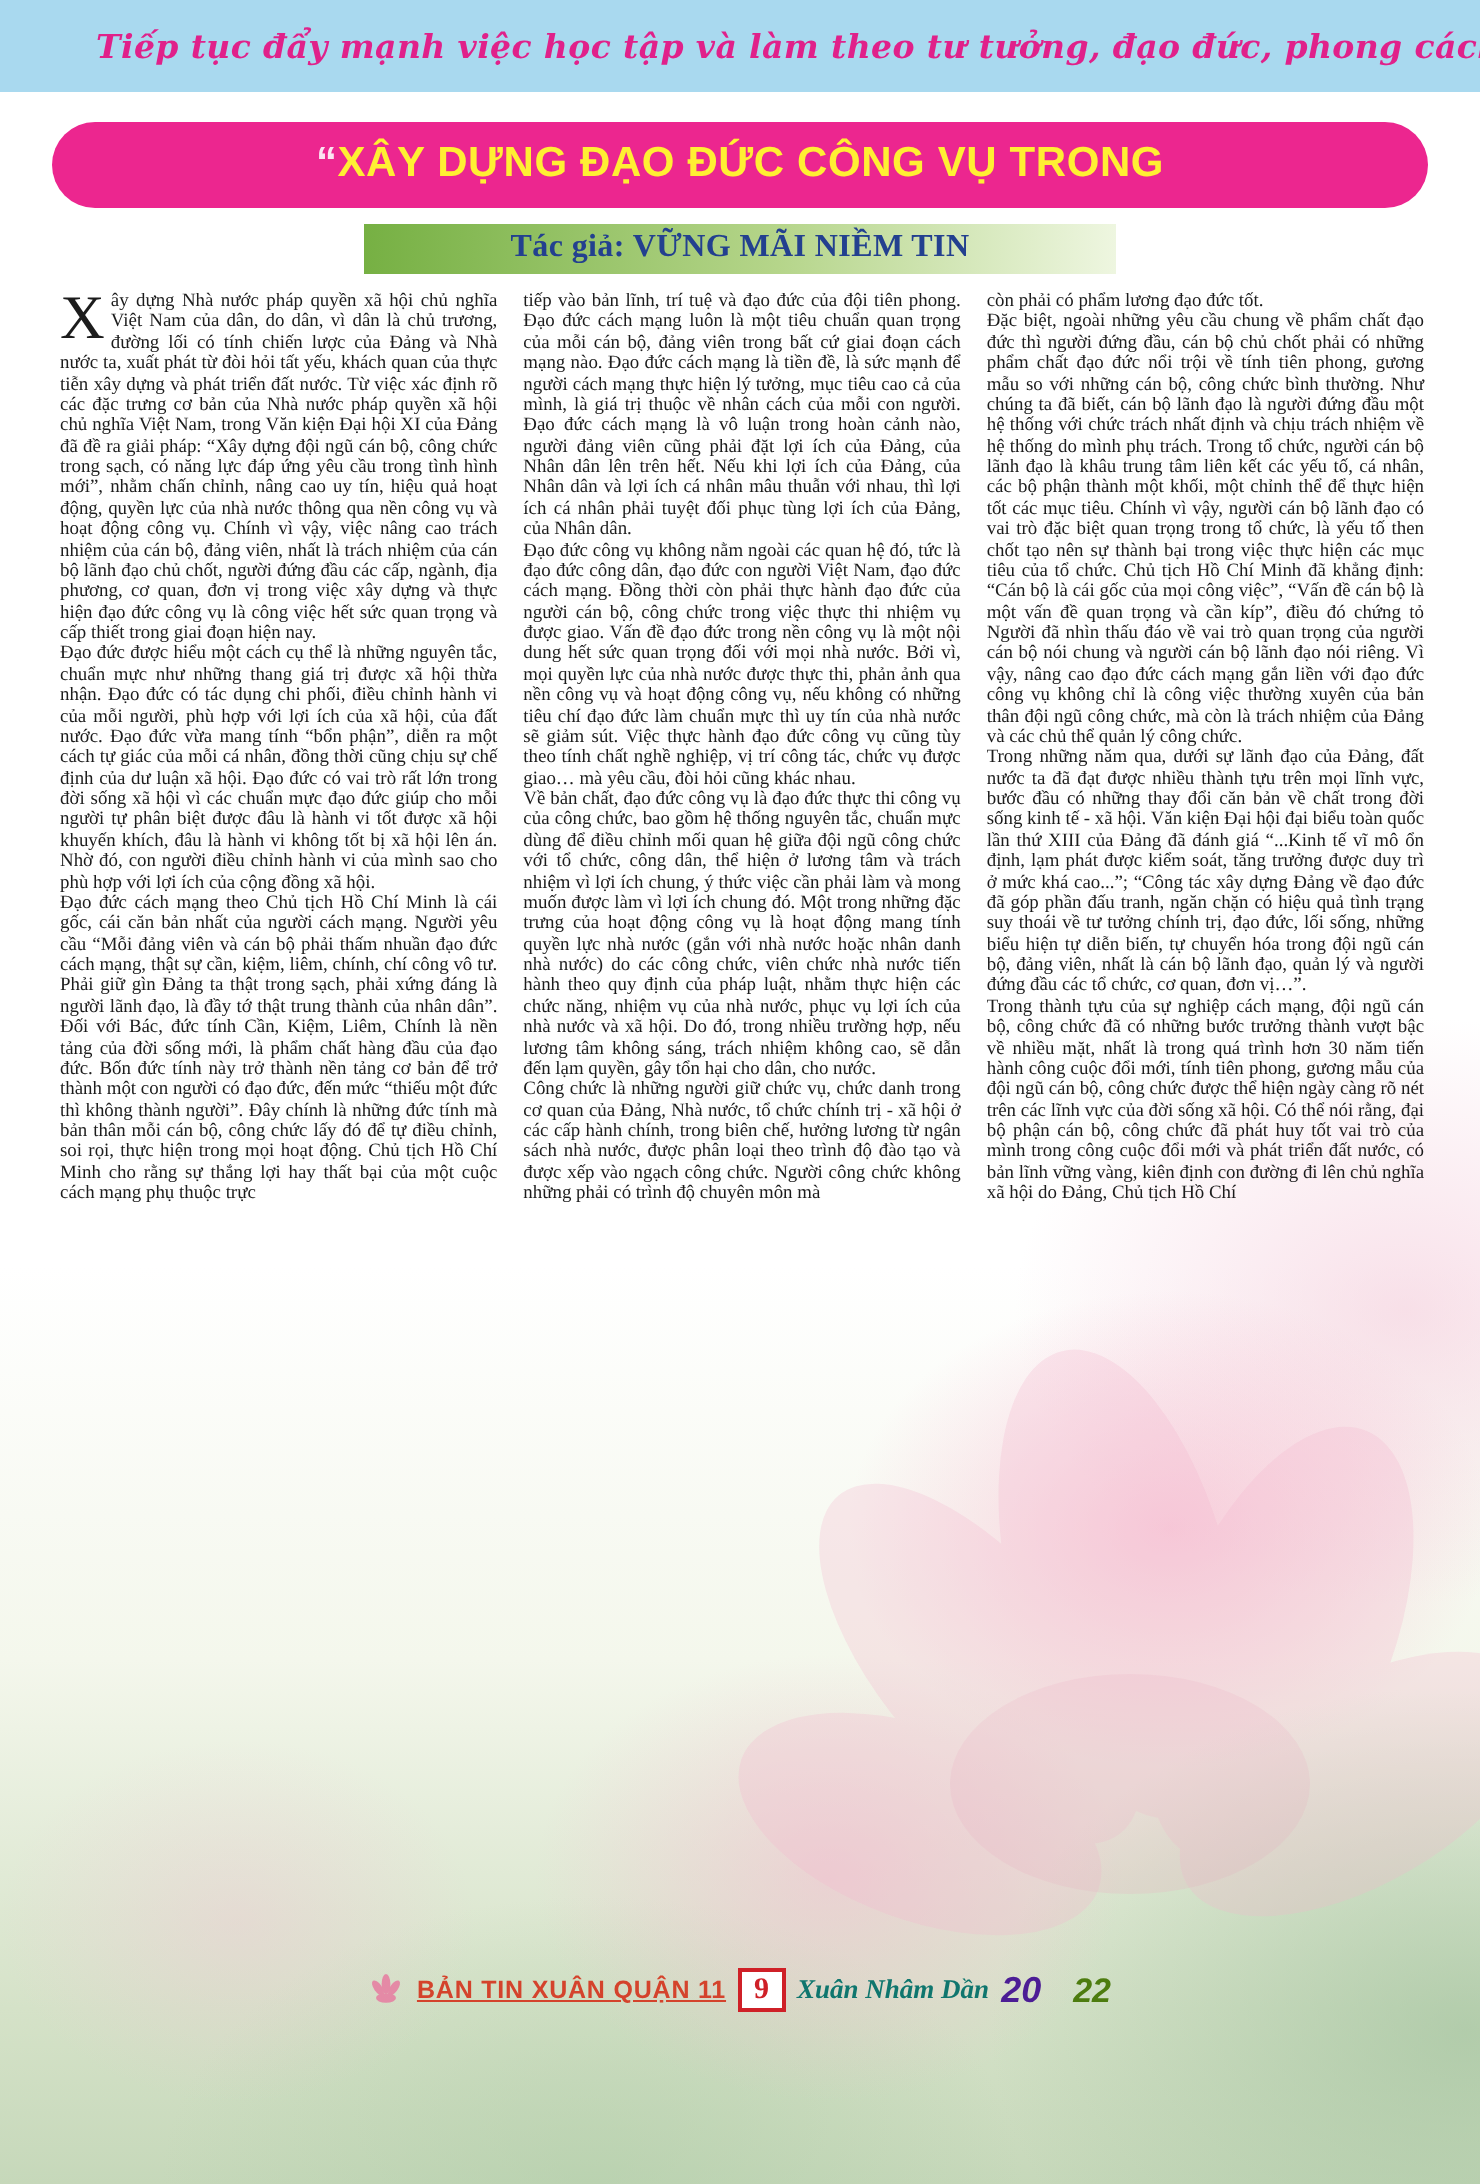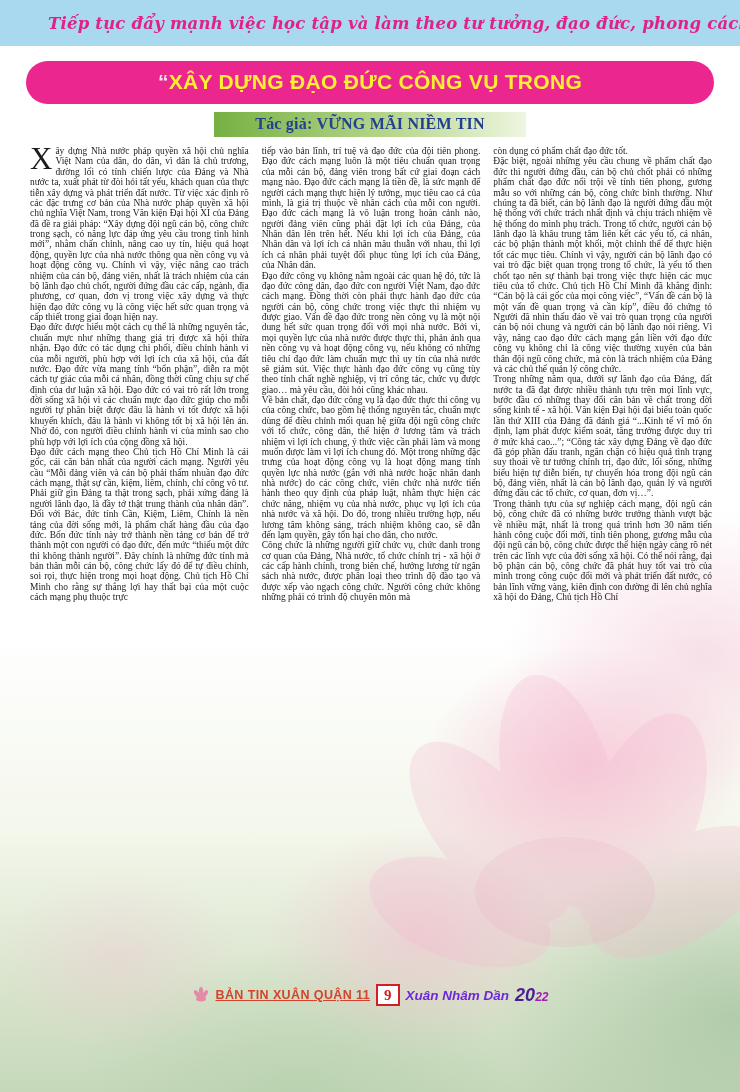--- a/index.html
+++ b/index.html
@@ -30,21 +30,21 @@
   .title-box{
     position:relative;z-index:2;width:688px;margin:15px auto 0;box-sizing:border-box;
     background:#ec268f;border-radius:22px;text-align:center;padding:6px 12px 7px;
   }
   .title-line{
     color:#ffef33;font-family:"Liberation Sans",sans-serif;font-weight:bold;
     font-size:21px;line-height:30px;letter-spacing:.3px;white-space:nowrap;
   }
   .title-quote{color:#fbe4f1;}
   .author-strip{
-    position:relative;z-index:2;width:312px;margin:8px auto 0;text-align:center;
+    position:relative;z-index:2;width:376px;margin:8px auto 0;text-align:center;
     background:linear-gradient(90deg,#76b043 0%,#b5d58a 55%,#eef6e0 100%);
     padding:3px 0 4px;
   }
   .author-text{color:#23408f;font-weight:bold;font-size:16px;letter-spacing:.2px;}
   .cols{
     position:relative;z-index:2;display:flex;gap:13px;
     padding:9px 28px 0 30px;height:830px;overflow:hidden;box-sizing:content-box;
   }
   .col{flex:1;min-width:0;font-size:9.45px;line-height:10.38px;text-align:justify;color:#1c1c1c;}
   .para{margin:0;}
@@ -56,25 +56,25 @@
   }
   .footer-title{
     color:#d4432c;font-family:"Liberation Sans",sans-serif;font-weight:bold;
     font-size:12.5px;letter-spacing:.4px;text-decoration:underline;
   }
   .page-num-box{
     background:#ffffff;border:2px solid #cf2027;color:#cf2027;font-weight:bold;
     font-size:15px;line-height:16px;padding:1px 6px;font-family:"Liberation Serif",serif;
   }
   .footer-season{
-    color:#6d28d9;font-family:Liberation Sans, sans-serif;font-style:italic;font-weight:bold;font-size:13.5px;
+    color:#0f766e;font-family:Liberation Serif, serif;font-style:italic;font-weight:bold;font-size:13.5px;
   }
   .year-logo{font-family:"Liberation Sans",sans-serif;font-style:italic;font-weight:bold;}
   .year-bold{color:#4c1d95;font-size:18px;}
-  .year-light{color:#a21caf;font-size:12px;}
+  .year-light{color:#4d7c0f;font-size:17px;padding-left:16px;}
 </style>
 </head>
 <body>
 
 <div class="page-bg"></div>
 
 <svg class="petals" width="420" height="420" viewBox="0 0 420 420">
   <g fill="#f3b5cd" opacity="0.55">
     <ellipse cx="210" cy="150" rx="55" ry="120" transform="rotate(-14 210 150)"></ellipse>
     <ellipse cx="290" cy="180" rx="55" ry="115" transform="rotate(22 290 180)"></ellipse>
@@ -114,21 +114,21 @@
       <p class="para"><span>Đạo đức được hiểu một cách cụ thể là những nguyên tắc, chuẩn mực như những thang giá trị được xã hội thừa nhận. Đạo đức có tác dụng chi phối, điều chỉnh hành vi của mỗi người, phù hợp với lợi ích của xã hội, của đất nước. Đạo đức vừa mang tính “bổn phận”, diễn ra một cách tự giác của mỗi cá nhân, đồng thời cũng chịu sự chế định của dư luận xã hội. Đạo đức có vai trò rất lớn trong đời sống xã hội vì các chuẩn mực đạo đức giúp cho mỗi người tự phân biệt được đâu là hành vi tốt được xã hội khuyến khích, đâu là hành vi không tốt bị xã hội lên án. Nhờ đó, con người điều chỉnh hành vi của mình sao cho phù hợp với lợi ích của cộng đồng xã hội.</span></p>
       <p class="para"><span>Đạo đức cách mạng theo Chủ tịch Hồ Chí Minh là cái gốc, cái căn bản nhất của người cách mạng. Người yêu cầu </span><span class="it">“Mỗi đảng viên và cán bộ phải thấm nhuần đạo đức cách mạng, thật sự cần, kiệm, liêm, chính, chí công vô tư. Phải giữ gìn Đảng ta thật trong sạch, phải xứng đáng là người lãnh đạo, là đầy tớ thật trung thành của nhân dân”</span><span>. Đối với Bác, đức tính Cần, Kiệm, Liêm, Chính là nền tảng của đời sống mới, là phẩm chất hàng đầu của đạo đức. Bốn đức tính này trở thành nền tảng cơ bản để trở thành một con người có đạo đức, đến mức </span><span class="it">“thiếu một đức thì không thành người”</span><span>. Đây chính là những đức tính mà bản thân mỗi cán bộ, công chức lấy đó để tự điều chỉnh, soi rọi, thực hiện trong mọi hoạt động. Chủ tịch Hồ Chí Minh cho rằng sự thắng lợi hay thất bại của một cuộc cách mạng phụ thuộc trực</span></p>
     </div>
   <div class="col">
       <p class="para"><span>tiếp vào bản lĩnh, trí tuệ và đạo đức của đội tiên phong. Đạo đức cách mạng luôn là một tiêu chuẩn quan trọng của mỗi cán bộ, đảng viên trong bất cứ giai đoạn cách mạng nào. Đạo đức cách mạng là tiền đề, là sức mạnh để người cách mạng thực hiện lý tưởng, mục tiêu cao cả của mình, là giá trị thuộc về nhân cách của mỗi con người. Đạo đức cách mạng là vô luận trong hoàn cảnh nào, người đảng viên cũng phải đặt lợi ích của Đảng, của Nhân dân lên trên hết. Nếu khi lợi ích của Đảng, của Nhân dân và lợi ích cá nhân mâu thuẫn với nhau, thì lợi ích cá nhân phải tuyệt đối phục tùng lợi ích của Đảng, của Nhân dân.</span></p>
       <p class="para"><span>Đạo đức công vụ không nằm ngoài các quan hệ đó, tức là đạo đức công dân, đạo đức con người Việt Nam, đạo đức cách mạng. Đồng thời còn phải thực hành đạo đức của người cán bộ, công chức trong việc thực thi nhiệm vụ được giao. Vấn đề đạo đức trong nền công vụ là một nội dung hết sức quan trọng đối với mọi nhà nước. Bởi vì, mọi quyền lực của nhà nước được thực thi, phản ảnh qua nền công vụ và hoạt động công vụ, nếu không có những tiêu chí đạo đức làm chuẩn mực thì uy tín của nhà nước sẽ giảm sút. Việc thực hành đạo đức công vụ cũng tùy theo tính chất nghề nghiệp, vị trí công tác, chức vụ được giao… mà yêu cầu, đòi hỏi cũng khác nhau.</span></p>
       <p class="para"><span>Về bản chất, đạo đức công vụ là đạo đức thực thi công vụ của công chức, bao gồm hệ thống nguyên tắc, chuẩn mực dùng để điều chỉnh mối quan hệ giữa đội ngũ công chức với tổ chức, công dân, thể hiện ở lương tâm và trách nhiệm vì lợi ích chung, ý thức việc cần phải làm và mong muốn được làm vì lợi ích chung đó. Một trong những đặc trưng của hoạt động công vụ là hoạt động mang tính quyền lực nhà nước (gắn với nhà nước hoặc nhân danh nhà nước) do các công chức, viên chức nhà nước tiến hành theo quy định của pháp luật, nhằm thực hiện các chức năng, nhiệm vụ của nhà nước, phục vụ lợi ích của nhà nước và xã hội. Do đó, trong nhiều trường hợp, nếu lương tâm không sáng, trách nhiệm không cao, sẽ dẫn đến lạm quyền, gây tổn hại cho dân, cho nước.</span></p>
       <p class="para"><span>Công chức là những người giữ chức vụ, chức danh trong cơ quan của Đảng, Nhà nước, tổ chức chính trị - xã hội ở các cấp hành chính, trong biên chế, hưởng lương từ ngân sách nhà nước, được phân loại theo trình độ đào tạo và được xếp vào ngạch công chức. Người công chức không những phải có trình độ chuyên môn mà</span></p>
     </div>
   <div class="col">
-      <p class="para"><span>còn dụng có phẩm chất đạo đức tốt.</span></p>
+      <p class="para"><span>còn phải có phẩm lương đạo đức tốt.</span></p>
       <p class="para"><span>Đặc biệt, ngoài những yêu cầu chung về phẩm chất đạo đức thì người đứng đầu, cán bộ chủ chốt phải có những phẩm chất đạo đức nổi trội về tính tiên phong, gương mẫu so với những cán bộ, công chức bình thường. Như chúng ta đã biết, cán bộ lãnh đạo là người đứng đầu một hệ thống với chức trách nhất định và chịu trách nhiệm về hệ thống do mình phụ trách. Trong tổ chức, người cán bộ lãnh đạo là khâu trung tâm liên kết các yếu tố, cá nhân, các bộ phận thành một khối, một chỉnh thể để thực hiện tốt các mục tiêu. Chính vì vậy, người cán bộ lãnh đạo có vai trò đặc biệt quan trọng trong tổ chức, là yếu tố then chốt tạo nên sự thành bại trong việc thực hiện các mục tiêu của tổ chức. Chủ tịch Hồ Chí Minh đã khẳng định: </span><span class="it">“Cán bộ là cái gốc của mọi công việc”, “Vấn đề cán bộ là một vấn đề quan trọng và cần kíp”</span><span>, điều đó chứng tỏ Người đã nhìn thấu đáo về vai trò quan trọng của người cán bộ nói chung và người cán bộ lãnh đạo nói riêng. Vì vậy, nâng cao đạo đức cách mạng gắn liền với đạo đức công vụ không chỉ là công việc thường xuyên của bản thân đội ngũ công chức, mà còn là trách nhiệm của Đảng và các chủ thể quản lý công chức.</span></p>
       <p class="para"><span>Trong những năm qua, dưới sự lãnh đạo của Đảng, đất nước ta đã đạt được nhiều thành tựu trên mọi lĩnh vực, bước đầu có những thay đổi căn bản về chất trong đời sống kinh tế - xã hội. Văn kiện Đại hội đại biểu toàn quốc lần thứ XIII của Đảng đã đánh giá </span><span class="it">“...Kinh tế vĩ mô ổn định, lạm phát được kiểm soát, tăng trưởng được duy trì ở mức khá cao...”</span><span>; </span><span class="it">“Công tác xây dựng Đảng về đạo đức đã góp phần đấu tranh, ngăn chặn có hiệu quả tình trạng suy thoái về tư tưởng chính trị, đạo đức, lối sống, những biểu hiện tự diễn biến, tự chuyển hóa trong đội ngũ cán bộ, đảng viên, nhất là cán bộ lãnh đạo, quản lý và người đứng đầu các tổ chức, cơ quan, đơn vị…”</span><span>.</span></p>
       <p class="para"><span>Trong thành tựu của sự nghiệp cách mạng, đội ngũ cán bộ, công chức đã có những bước trưởng thành vượt bậc về nhiều mặt, nhất là trong quá trình hơn 30 năm tiến hành công cuộc đổi mới, tính tiên phong, gương mẫu của đội ngũ cán bộ, công chức được thể hiện ngày càng rõ nét trên các lĩnh vực của đời sống xã hội. Có thể nói rằng, đại bộ phận cán bộ, công chức đã phát huy tốt vai trò của mình trong công cuộc đổi mới và phát triển đất nước, có bản lĩnh vững vàng, kiên định con đường đi lên chủ nghĩa xã hội do Đảng, Chủ tịch Hồ Chí</span></p>
     </div>
 </div>
 
 <div class="footer">
   <svg width="18" height="18" viewBox="0 0 18 18">
     <g fill="#e48aa6">
       <ellipse cx="9" cy="6" rx="2.2" ry="5"></ellipse>

